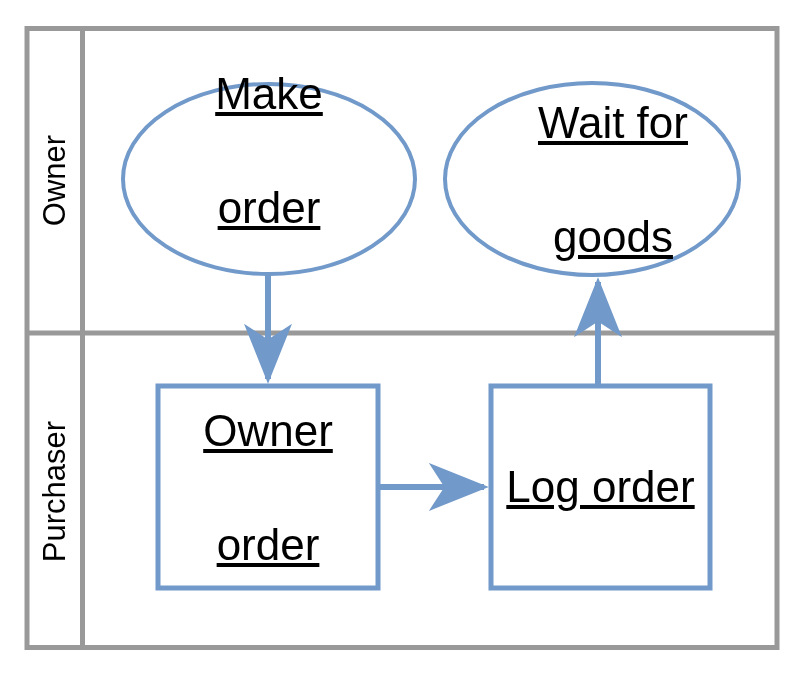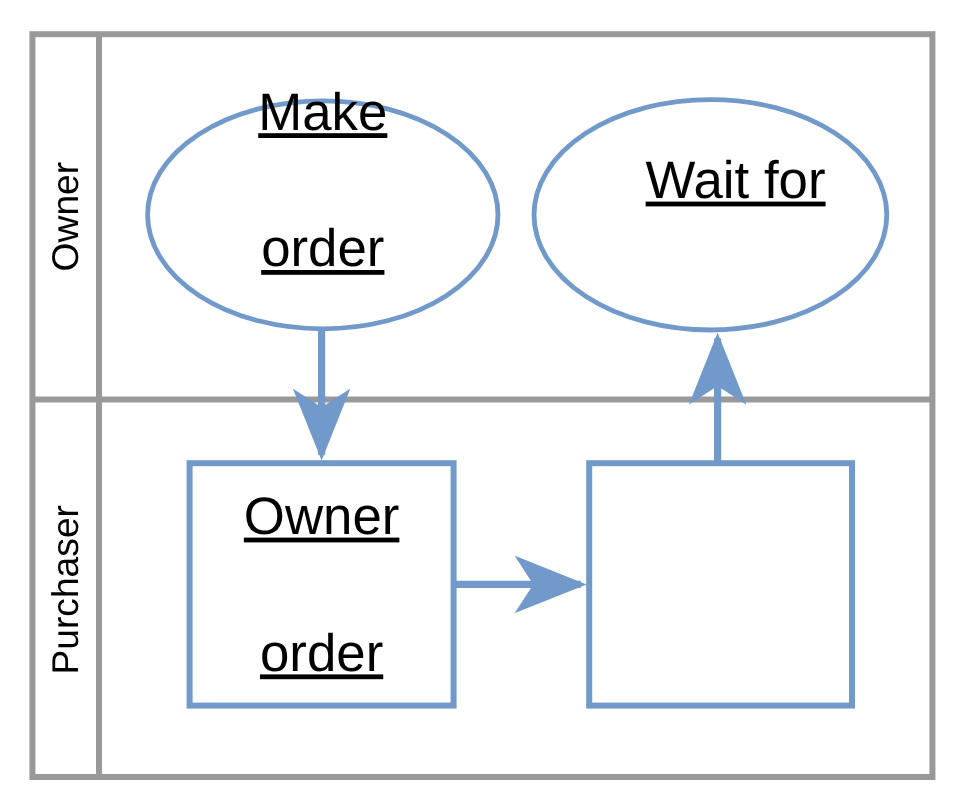--- a/index.html
+++ b/index.html
@@ -105,21 +105,26 @@
   </div>
   <div class="lane-label" style="left:28px; top:336px; width:54px; height:311px;">
     <span>Purchaser</span>
   </div>
 
   <div class="node-label" style="left:154px; top:104px; width:230px; height:150px;">
     <span><span>Make</span><br><span>order</span><br></span>
   </div>
 
   <div class="node-label" style="left:497px; top:122px; width:232px; height:115px;">
-    <span><span>Wait for</span><br></span>
+    <span><span>Wait for</span><br><span>goods</span></span>
   </div>
 
   <div class="node-label" style="left:158px; top:430px; width:220px; height:115px;">
     <span><span>Owner</span><br><span>order</span></span>
   </div>
 
+  <div class="node-label" style="left:491px; top:444px; width:219px; height:86px;">
+    <span>
+        <span>Log order</span>
+      </span>
+  </div>
 
 </div>
 
 </body></html>

